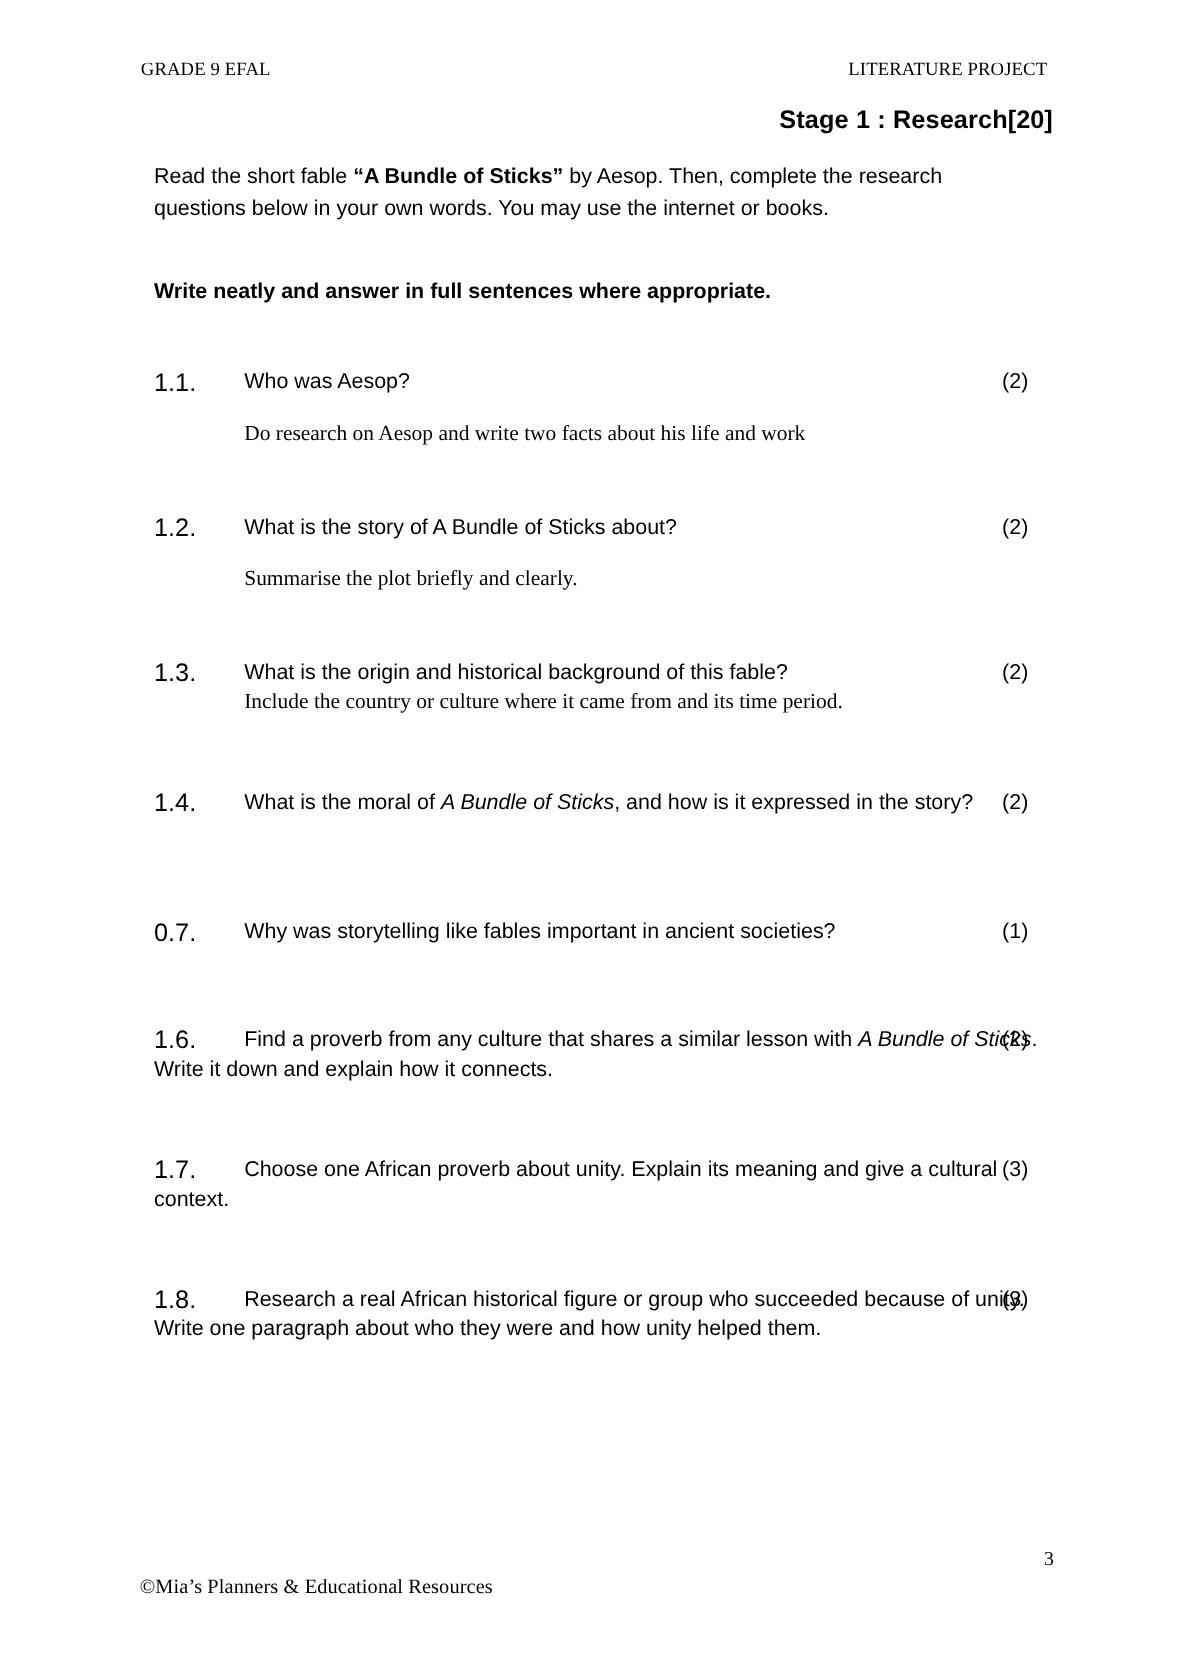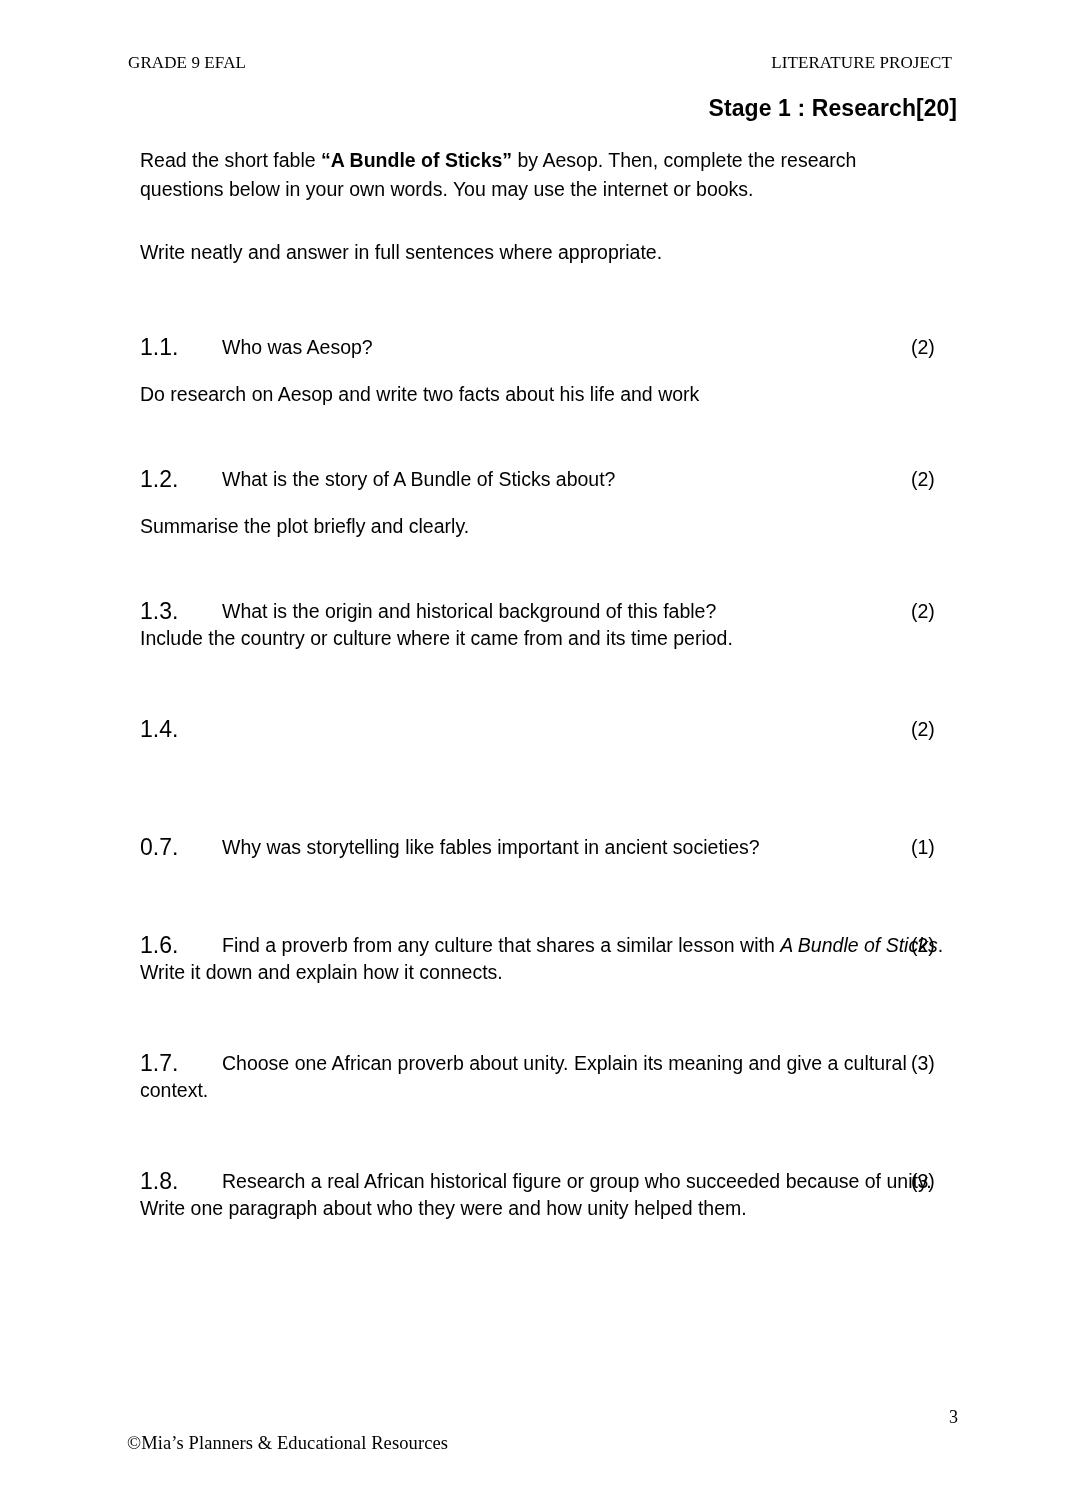--- a/index.html
+++ b/index.html
@@ -60,21 +60,21 @@
 
   
   .intro {
     position: absolute;
     left: 140px;
     width: 722px;
     font-size: 19.5px;
     line-height: 29px;
   }
   .intro-1 { top: 146px; }
-  .intro-2 { top: 238px; }
+  .intro-2 { top: 251px; font-weight: bold; }
   .intro b { font-weight: bold; }
 
   
   .q {
     position: absolute;
     left: 140px;
     width: 817px;
     font-size: 19.5px;
     line-height: 27px;
   }
@@ -95,21 +95,23 @@
   }
   .q-marks {
     position: absolute;
     right: 0;
     top: 0;
     font-size: 19.5px;
     width: 46px;
     text-align: left;
   }
   .q-sub {
+    margin-left: 82px;
     width: 650px;
+    font-family: Liberation Serif, serif;
   }
   .q-sub.gap { margin-top: 20px; }
   .q i { font-style: italic; }
 
   
   .page-number {
     position: absolute;
     right: 122px;
     top: 1407px;
     font-family: "Liberation Serif", serif;
@@ -166,20 +168,21 @@
       <span class="q-num">1.3.</span>
       <span class="q-body">What is the origin and historical background of this fable?</span>
       <span class="q-marks">(2)</span>
     </div>
     <div class="q-sub">Include the country or culture where it came from and its time period.</div>
   </div>
 
   <div class="q" style="top:716px">
     <div class="q-line">
       <span class="q-num">1.4.</span>
+      <span class="q-body"><span>What is the moral of </span><i>A Bundle of Sticks</i><span>, and how is it expressed in the story?</span></span>
       <span class="q-marks">(2)</span>
     </div>
   </div>
 
   <div class="q" style="top:834px">
     <div class="q-line">
       <span class="q-num">0.7.</span>
       <span class="q-body">Why was storytelling like fables important in ancient societies?</span>
       <span class="q-marks">(1)</span>
     </div>

